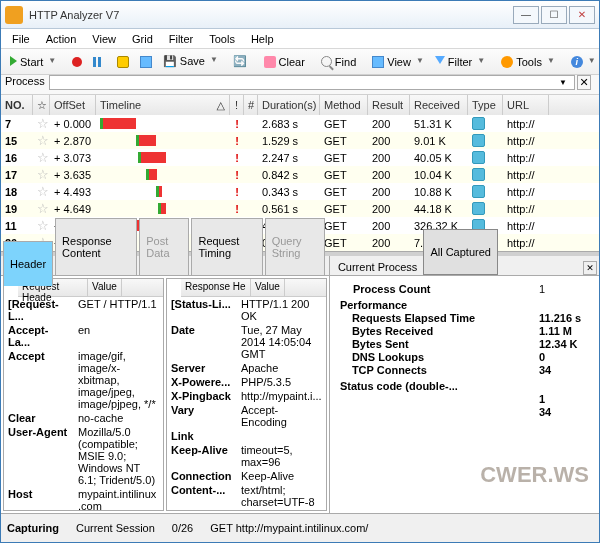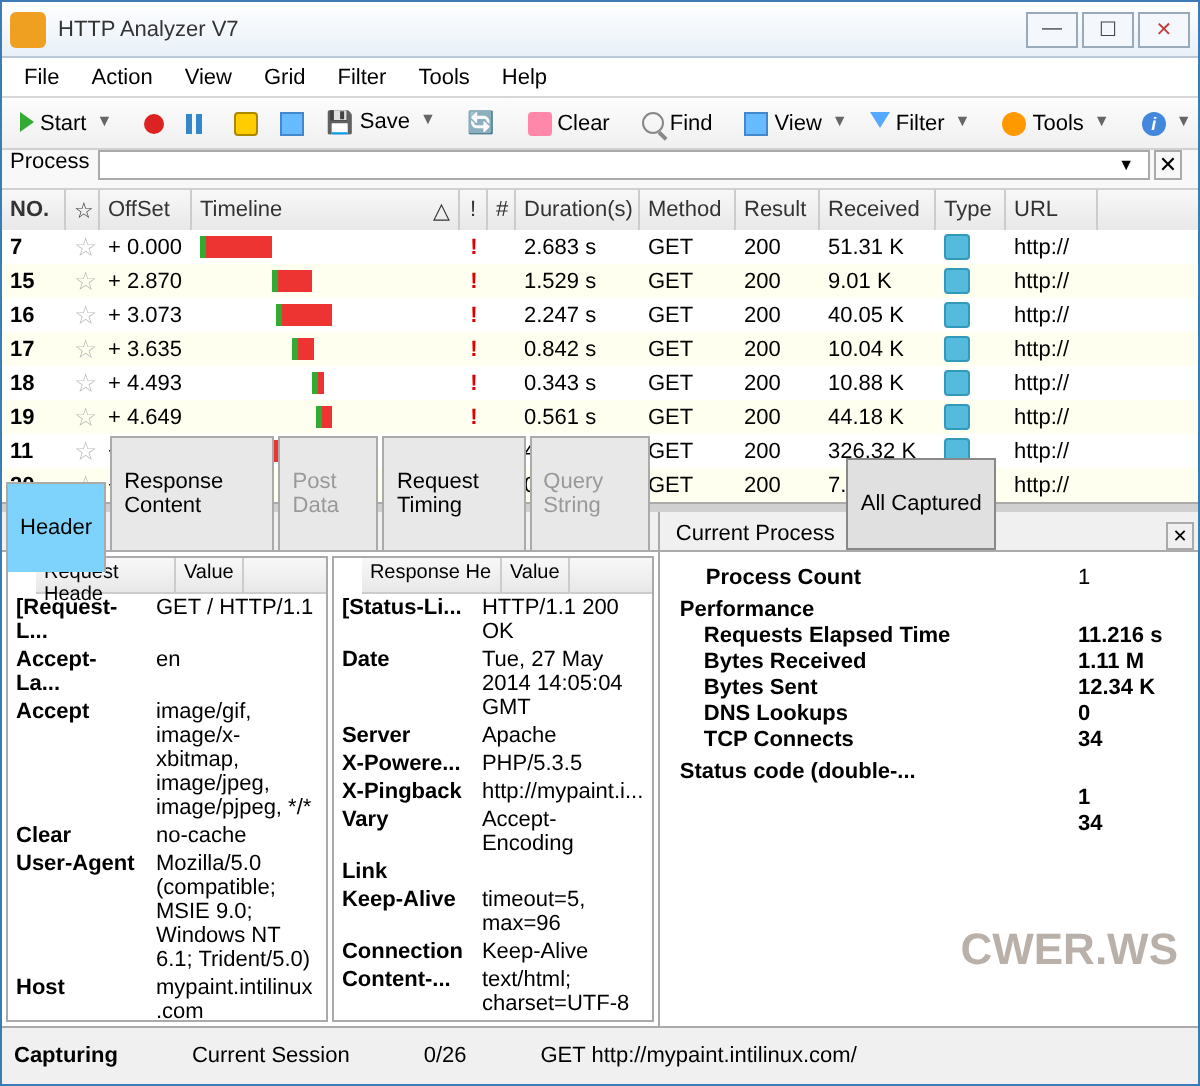--- a/index.html
+++ b/index.html
@@ -73,21 +73,21 @@
 .htr div{padding:1px 4px;}
 .hk{width:70px;font-weight:bold;flex-shrink:0;}
 .hv{flex:1;word-break:break-word;}
 .rcontent{padding:6px 10px;font-size:11px;}
 .rcontent .row{display:flex;margin:1px 0;}
 .rcontent .k{flex:1;}
 .rcontent .v{width:50px;text-align:left;}
 .rcontent .sec{font-weight:bold;margin-top:4px;}
 .rcontent .sub .row{padding-left:12px;font-weight:bold;}
 .watermark{position:absolute;right:10px;bottom:25px;font-size:22px;font-weight:bold;color:rgba(80,60,40,0.4);font-family:Arial;text-shadow:1px 1px 0 rgba(255,255,255,0.5);}
-.statusbar{height:20px;border-top:1px solid #aaa;background:#f0f0f0;display:flex;align-items:center;padding:14px 6px;font-size:11px;gap:20px;}
+.statusbar{height:20px;border-top:1px solid #aaa;background:#f0f0f0;display:flex;align-items:center;padding:14px 6px;font-size:11px;}
 .statusbar .sseg{border-right:1px solid #ccc;padding:0 8px;height:100%;display:flex;align-items:center;}
 .statusbar .sseg:first-child{padding-left:0;font-weight:bold;}
 </style>
 </head>
 <body>
 
 <div class="titlebar">
   <div class="icon"></div>
   <div class="title">HTTP Analyzer V7</div>
   <div class="winbtns">

